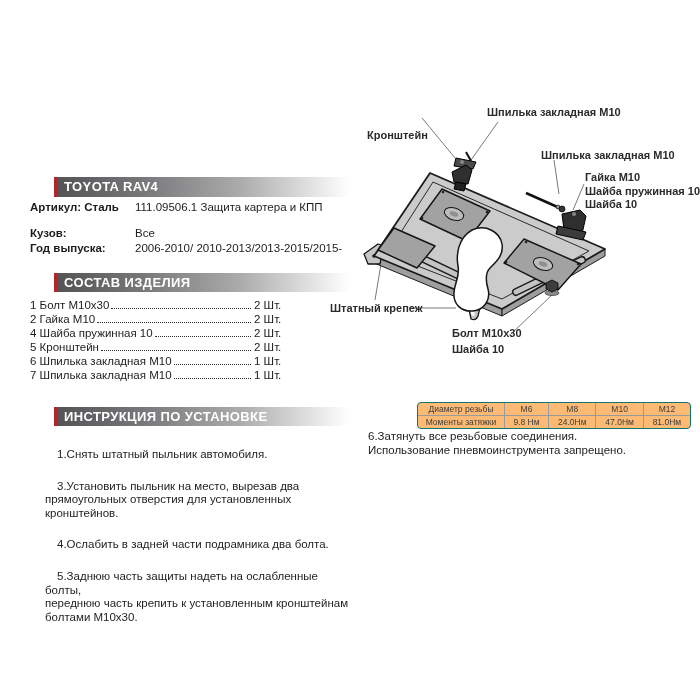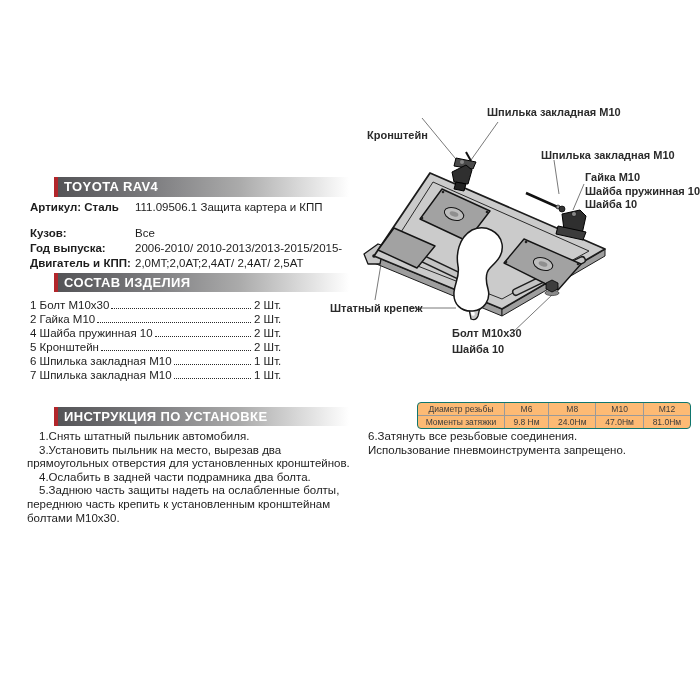--- a/index.html
+++ b/index.html
@@ -22,21 +22,21 @@
   #fields .info-row { position:static; }
   #fields { position:absolute; left:30px; top:226px; }
   
   #parts { position:absolute; left:30px; top:298px; width:262px; font-size:11.5px; }
   .part-row { display:flex; align-items:flex-end; line-height:14px; }
   .part-name { white-space:nowrap; }
   .part-leader { flex:1; border-bottom:1.7px dotted #2a2a2a; margin:0 3px 3px 2px; min-width:8px; }
   .part-qty { flex:0 0 38px; white-space:nowrap; }
   
   #steps { position:absolute; left:27px; top:430px; width:345px; font-size:11.5px; line-height:13.6px; }
-  #steps p { margin:0; white-space:pre-line; text-indent:12px; }
+  #steps p { margin:18px; white-space:pre-line; text-indent:12px; }
   
   .dlabel { position:absolute; font-size:11px; font-weight:600; color:#2b2b2b; white-space:nowrap; line-height:13.5px; }
   .dlabel-big { font-size:11px; line-height:16px; }
   
   .torque-wrap {
     position:absolute; left:417px; top:402px; width:272px;
     border:1px solid #0f766e; border-radius:4px; overflow:hidden; background:#fdba74;
   }
   .torque { border-collapse:collapse; width:100%; font-size:8.5px; color:#3c3c3c; }
   .torque td { border-left:1px solid #9a9a9a; border-top:1px solid #9a9a9a; text-align:center; padding:1px 2px; line-height:9px; height:10px; }
@@ -66,24 +66,20 @@
       <div class="info-row">
         <span class="f-label">Кузов:</span>
         <span class="f-value">Все</span>
       </div>
 
       <div class="info-row">
         <span class="f-label">Год выпуска:</span>
         <span class="f-value">2006-2010/ 2010-2013/2013-2015/2015-</span>
       </div>
 
-      <div class="info-row">
-        <span class="f-label">Двигатель и КПП:</span>
-        <span class="f-value">2,0MT;2,0AT;2,4AT/ 2,4AT/ 2,5AT</span>
-      </div>
 
   </div>
 
   <div class="bar" style="top:273px;">
     <span>СОСТАВ ИЗДЕЛИЯ</span>
   </div>
 
   <div id="parts">
 
       <div class="part-row">

